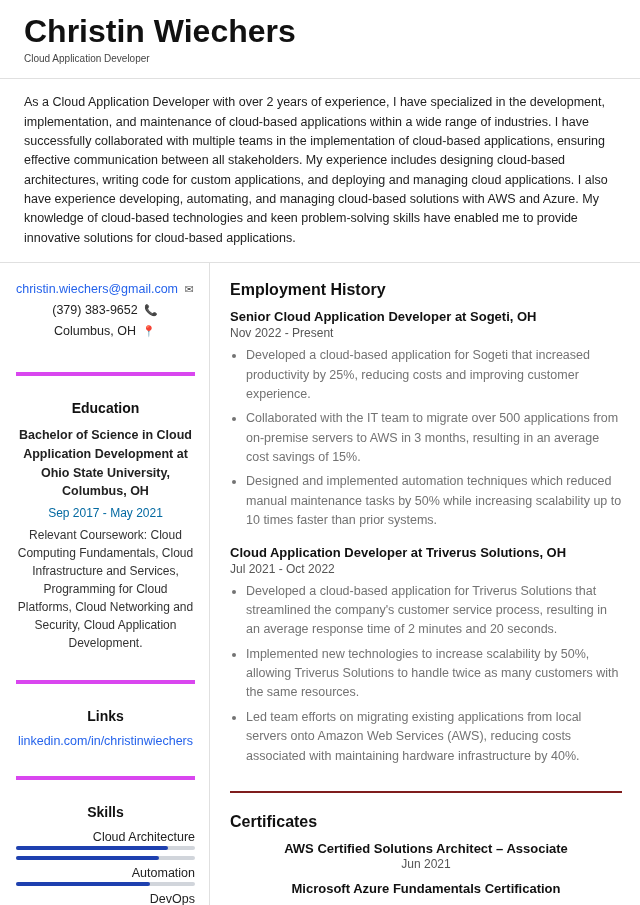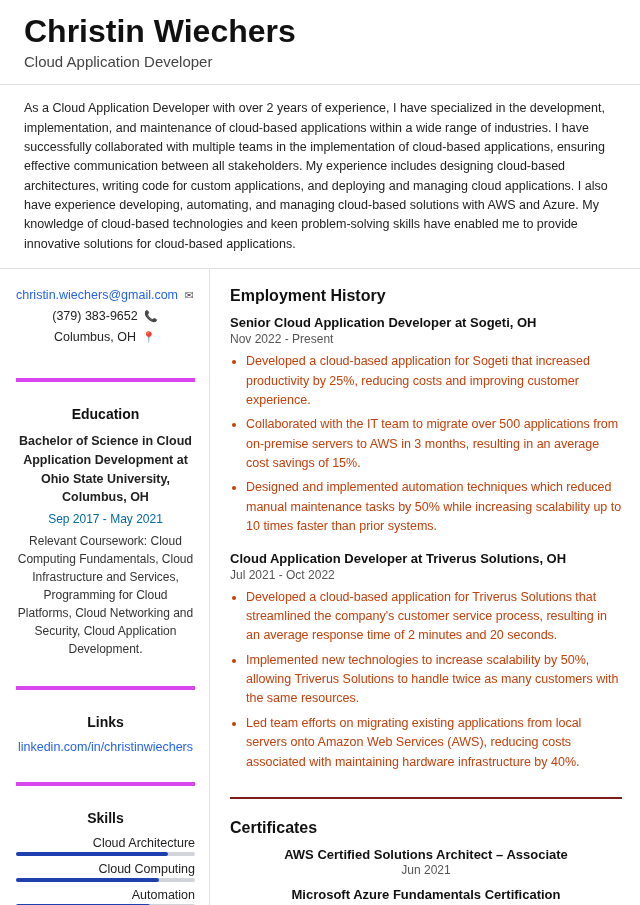--- a/index.html
+++ b/index.html
@@ -21,21 +21,21 @@
       padding: 14px 24px 14px 24px;
       border-bottom: 1px solid #e0e0e0;
     }
     .header h1 {
       font-size: 32px;
       font-weight: bold;
       color: #111;
       line-height: 1.1;
     }
     .header h2 {
-      font-size: 15px;
+      font-size: 10px;
       font-weight: normal;
       color: #444;
       margin-top: 4px;
     }
     .summary {
       padding: 14px 24px 14px 24px;
       font-size: 12.5px;
       line-height: 1.55;
       color: #222;
       border-bottom: 1px solid #e0e0e0;
@@ -168,21 +168,21 @@
     }
     .job-dates {
       font-size: 12px;
       color: #555;
       margin-bottom: 6px;
     }
     .job-bullets {
       padding-left: 16px;
       font-size: 12.5px;
       line-height: 1.55;
-      color: #c2410c;
+      color: #737373;
     }
     .job-bullets li {
       margin-bottom: 5px;
     }
     .job-block {
       margin-bottom: 14px;
     }
     .job-block:last-child {
       margin-bottom: 0;
     }
@@ -257,21 +257,20 @@
       <div class="left-section" style="border-bottom:none;">
         <div class="left-heading">Skills</div>
         <div id="skills-container">
             <div class="skill-item">
     <div class="skill-label">Cloud Architecture</div>
     <div class="skill-bar-bg">
       <div class="skill-bar-fill" style="width:85%"></div>
     </div>
   </div>
             <div class="skill-item">
-    <div class="skill-label">Cloud Computing</div>
     <div class="skill-bar-bg">
       <div class="skill-bar-fill" style="width:80%"></div>
     </div>
   </div>
             <div class="skill-item">
     <div class="skill-label">Automation</div>
     <div class="skill-bar-bg">
       <div class="skill-bar-fill" style="width:75%"></div>
     </div>
   </div>

